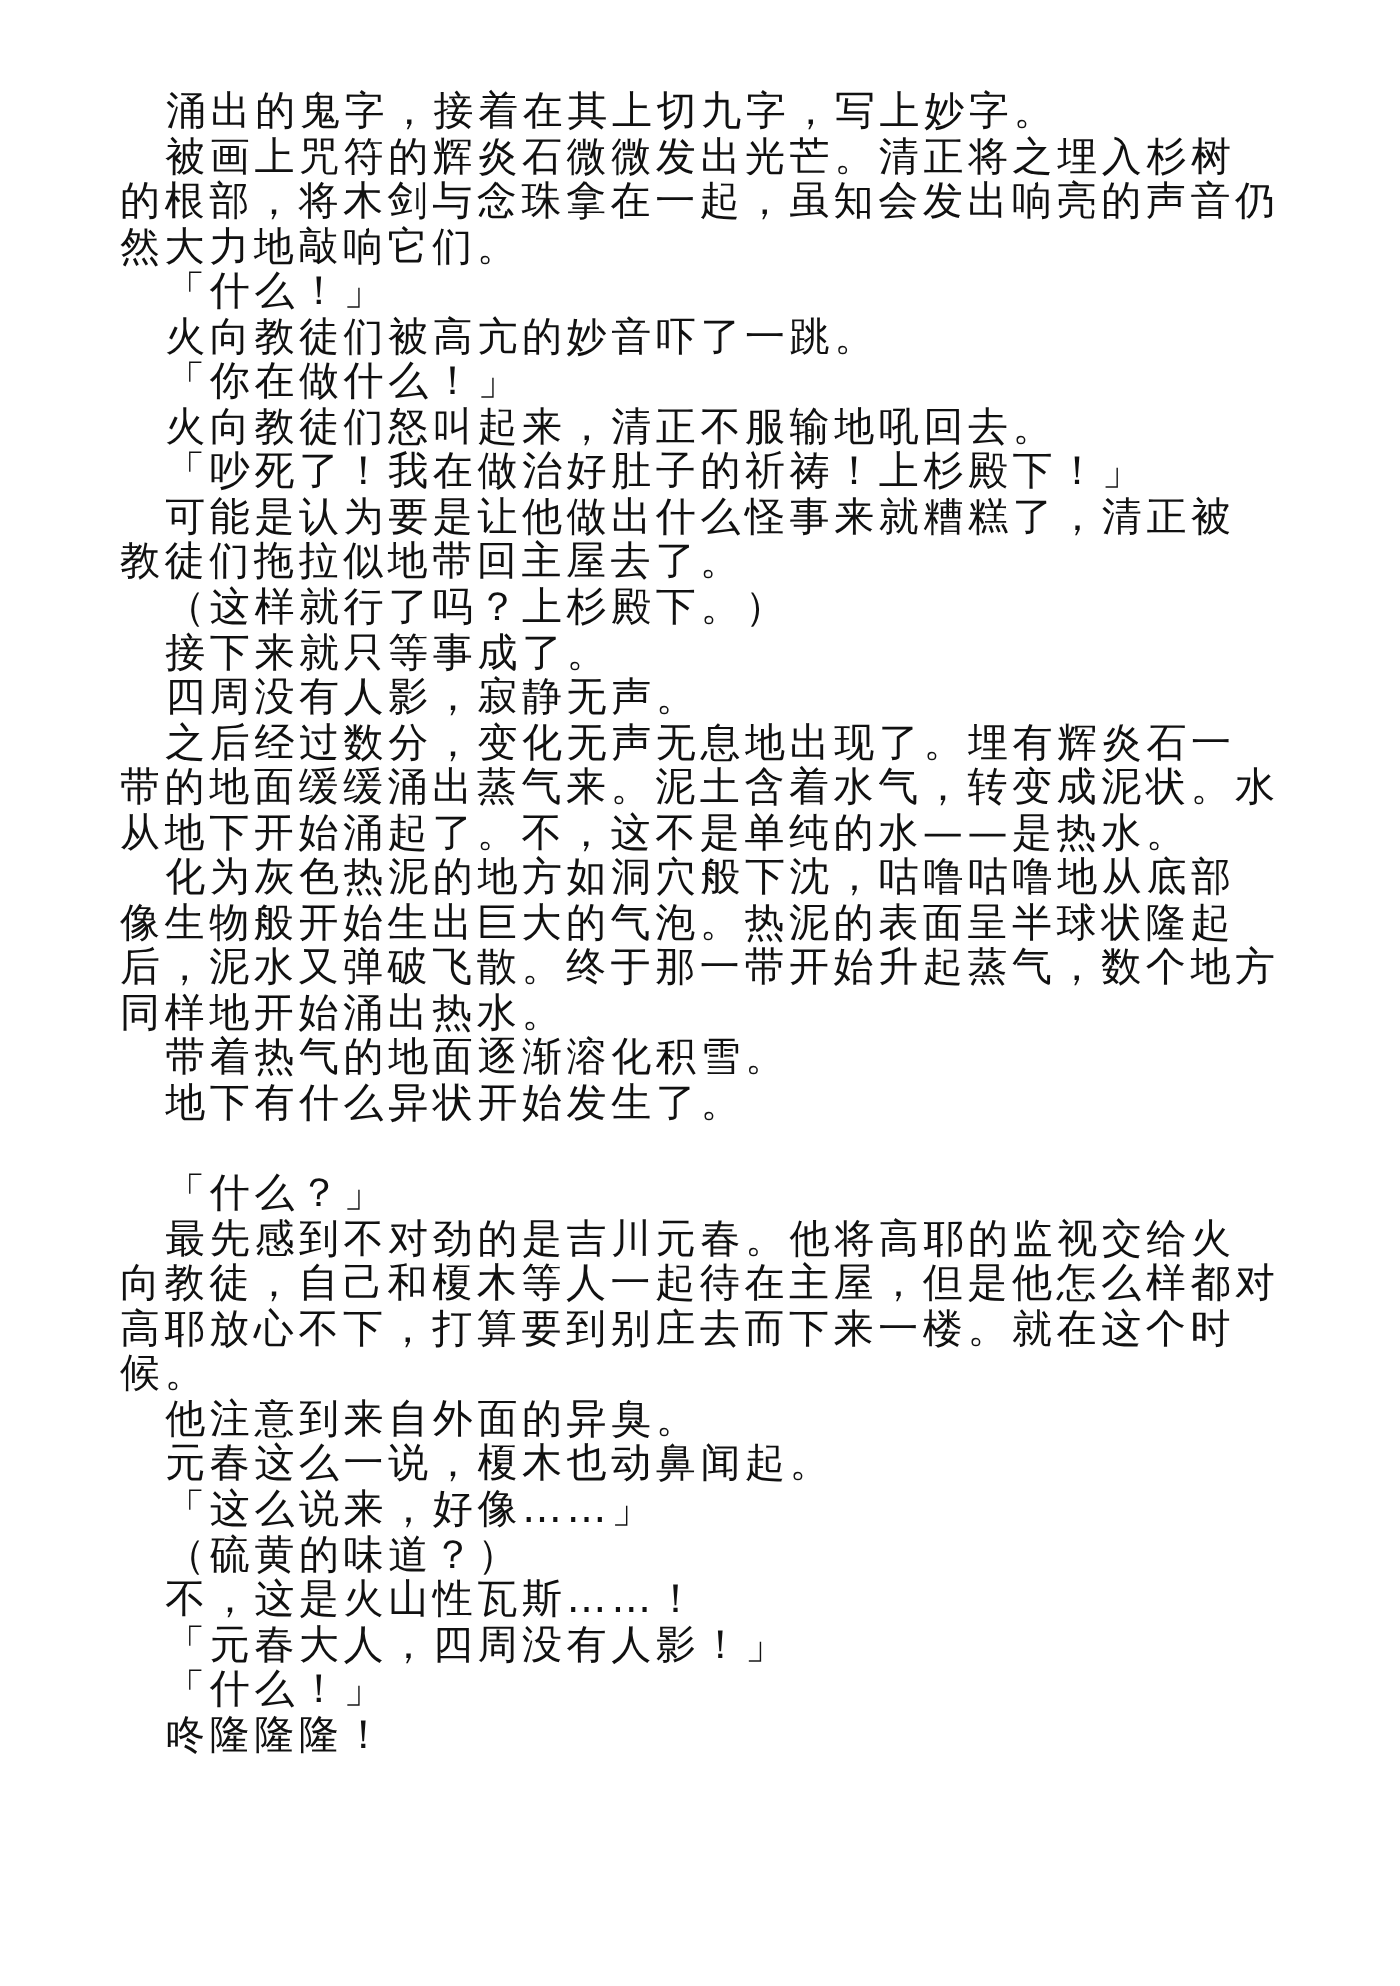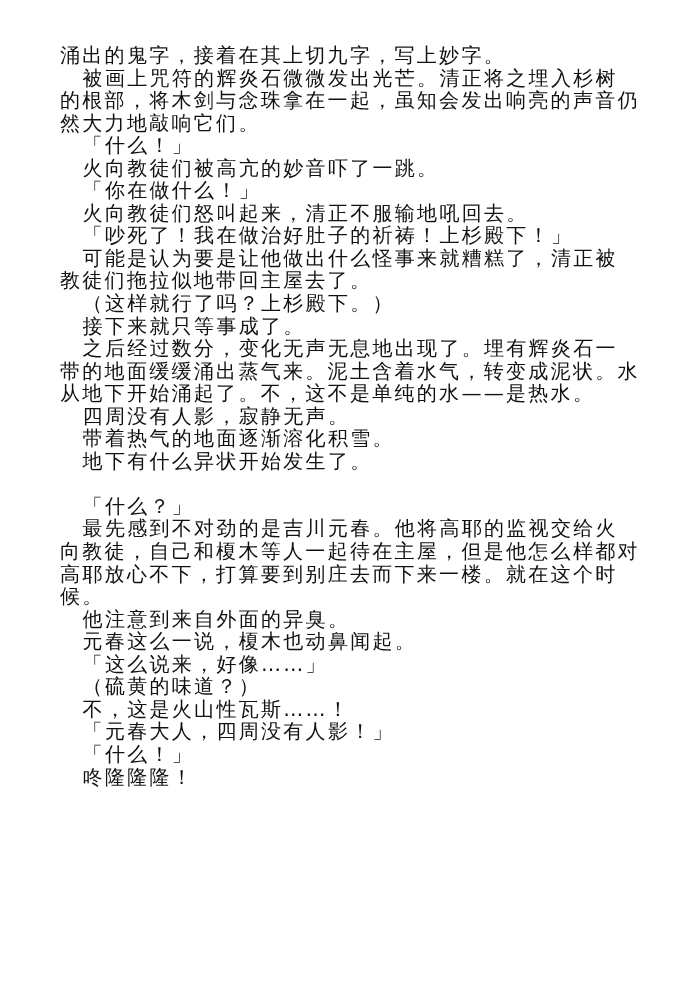--- a/index.html
+++ b/index.html
@@ -9,39 +9,40 @@
     left: 60px;
     top: 44px;
     width: 580px;
     font-family: "DejaVu Sans", "Liberation Sans", sans-serif;
     font-size: 20px;
     letter-spacing: 2.3px;
     line-height: 22.55px;
     color: #111111;
   }
   .para { margin: 0; padding: 0; text-indent: 22.6px; word-break: break-all; white-space: normal; }
-  .para.noindent { text-indent: 0; }
+  .para.noindent { text-indent: 0; margin-left: 23px; }
   .blank { height: 22.55px; }
 </style>
 </head>
 <body>
 
 <div class="page">
   <p class="para noindent">涌出的鬼字，接着在其上切九字，写上妙字。</p>
   <p class="para">被画上咒符的辉炎石微微发出光芒。清正将之埋入杉树的根部，将木剑与念珠拿在一起，虽知会发出响亮的声音仍然大力地敲响它们。</p>
   <p class="para">「什么！」</p>
   <p class="para">火向教徒们被高亢的妙音吓了一跳。</p>
   <p class="para">「你在做什么！」</p>
   <p class="para">火向教徒们怒叫起来，清正不服输地吼回去。</p>
   <p class="para">「吵死了！我在做治好肚子的祈祷！上杉殿下！」</p>
   <p class="para">可能是认为要是让他做出什么怪事来就糟糕了，清正被教徒们拖拉似地带回主屋去了。</p>
   <p class="para">（这样就行了吗？上杉殿下。）</p>
   <p class="para">接下来就只等事成了。</p>
+  <p class="para">四周没有人影，寂静无声。</p>
   <p class="para">之后经过数分，变化无声无息地出现了。埋有辉炎石一带的地面缓缓涌出蒸气来。泥土含着水气，转变成泥状。水从地下开始涌起了。不，这不是单纯的水——是热水。</p>
-  <p class="para">四周没有人影，寂静无声。</p>
+  <p class="para">化为灰色热泥的地方如洞穴般下沈，咕噜咕噜地从底部像生物般开始生出巨大的气泡。热泥的表面呈半球状隆起后，泥水又弹破飞散。终于那一带开始升起蒸气，数个地方同样地开始涌出热水。</p>
   <p class="para">带着热气的地面逐渐溶化积雪。</p>
   <p class="para">地下有什么异状开始发生了。</p>
   <div class="blank"></div>
   <p class="para">「什么？」</p>
   <p class="para">最先感到不对劲的是吉川元春。他将高耶的监视交给火向教徒，自己和榎木等人一起待在主屋，但是他怎么样都对高耶放心不下，打算要到别庄去而下来一楼。就在这个时候。</p>
   <p class="para">他注意到来自外面的异臭。</p>
   <p class="para">元春这么一说，榎木也动鼻闻起。</p>
   <p class="para">「这么说来，好像……」</p>
   <p class="para">（硫黄的味道？）</p>
   <p class="para">不，这是火山性瓦斯……！</p>

